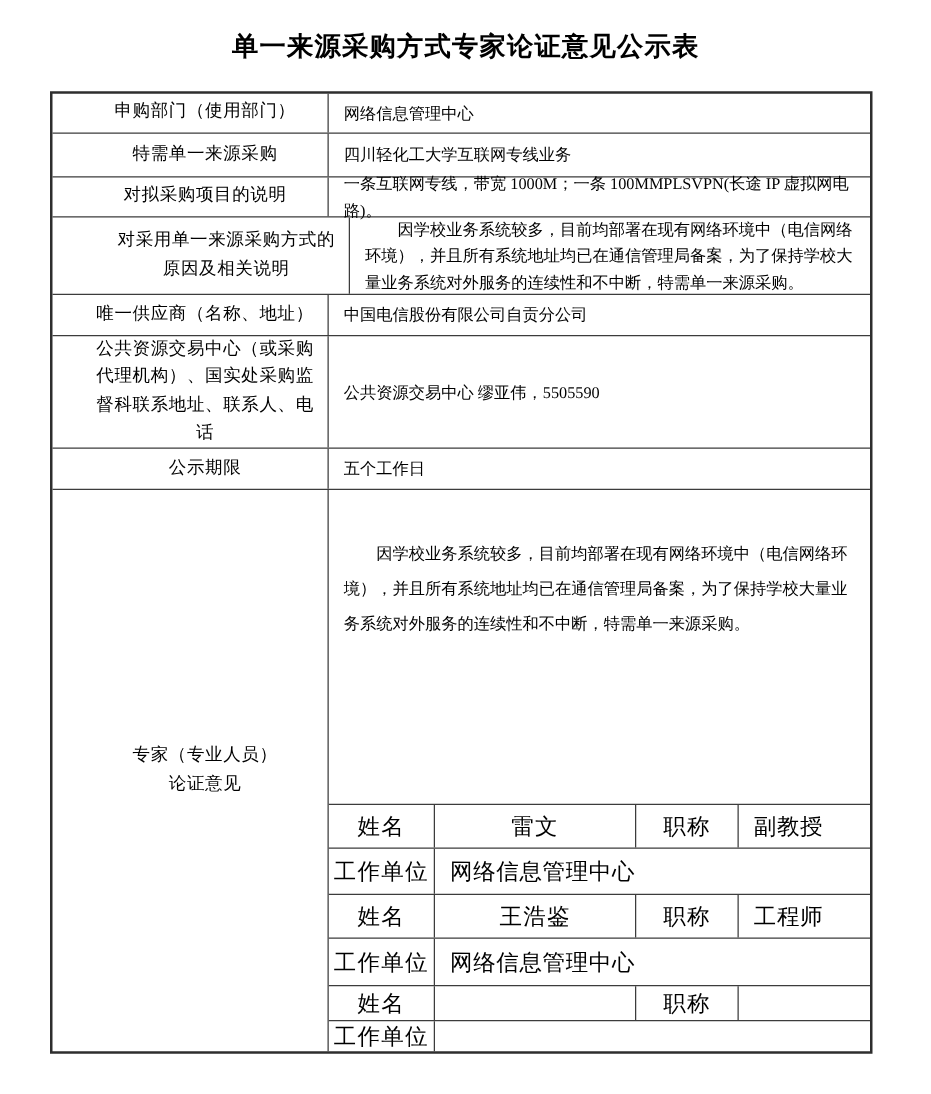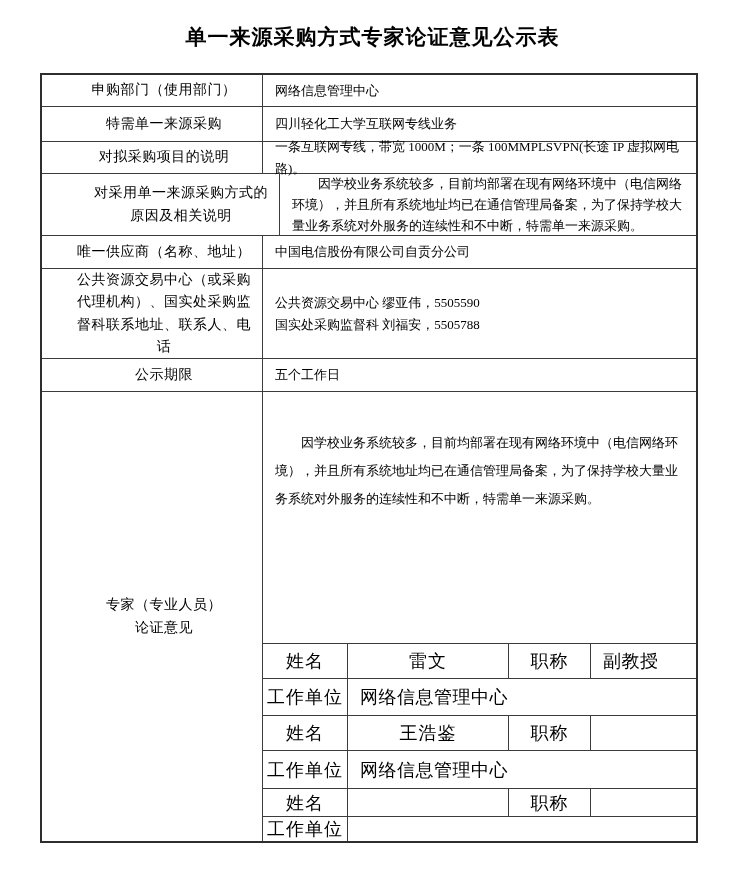--- a/index.html
+++ b/index.html
@@ -164,21 +164,20 @@
 
     <div class="row r5">
       <div class="cell label-cell">唯一供应商（名称、地址）</div>
       <div class="cell value-cell">中国电信股份有限公司自贡分公司</div>
     </div>
 
     <div class="row r6">
       <div class="cell label-cell">公共资源交易中心（或采购代理机构）、国实处采购监督科联系地址、联系人、电话</div>
       <div class="cell value-cell">
         <div>公共资源交易中心 缪亚伟，5505590</div>
-        <div>国实处采购监督科 刘福安，5505788</div>
       </div>
     </div>
 
     <div class="row r7">
       <div class="cell label-cell">公示期限</div>
       <div class="cell value-cell">五个工作日</div>
     </div>
 
     <div class="row r8">
       <div class="cell label-cell">
@@ -198,20 +197,21 @@
         </div>
         <div class="sub-row h-unit">
           <div class="sub-cell sc-field">工作单位</div>
           <div class="sub-cell sc-fill">网络信息管理中心</div>
         </div>
 
         <div class="sub-row h-name2">
           <div class="sub-cell sc-field">姓名</div>
           <div class="sub-cell sc-name">王浩鉴</div>
           <div class="sub-cell sc-title-label">职称</div>
+          <div class="sub-cell sc-fill">工程师</div>
         </div>
         <div class="sub-row h-unit2">
           <div class="sub-cell sc-field">工作单位</div>
           <div class="sub-cell sc-fill">网络信息管理中心</div>
         </div>
 
         <div class="sub-row h-name3">
           <div class="sub-cell sc-field">姓名</div>
           <div class="sub-cell sc-name"></div>
           <div class="sub-cell sc-title-label">职称</div>

